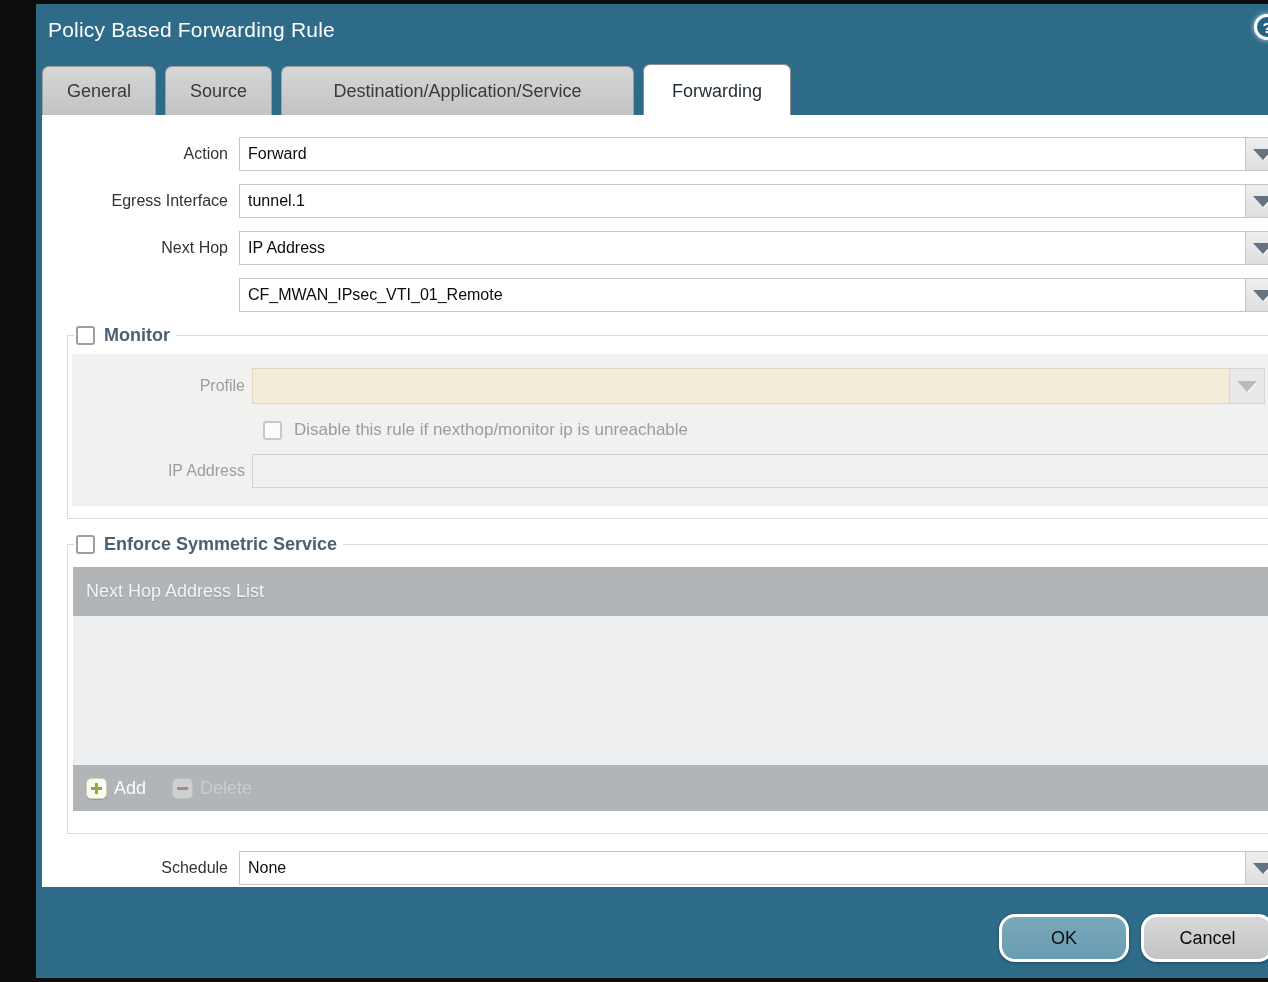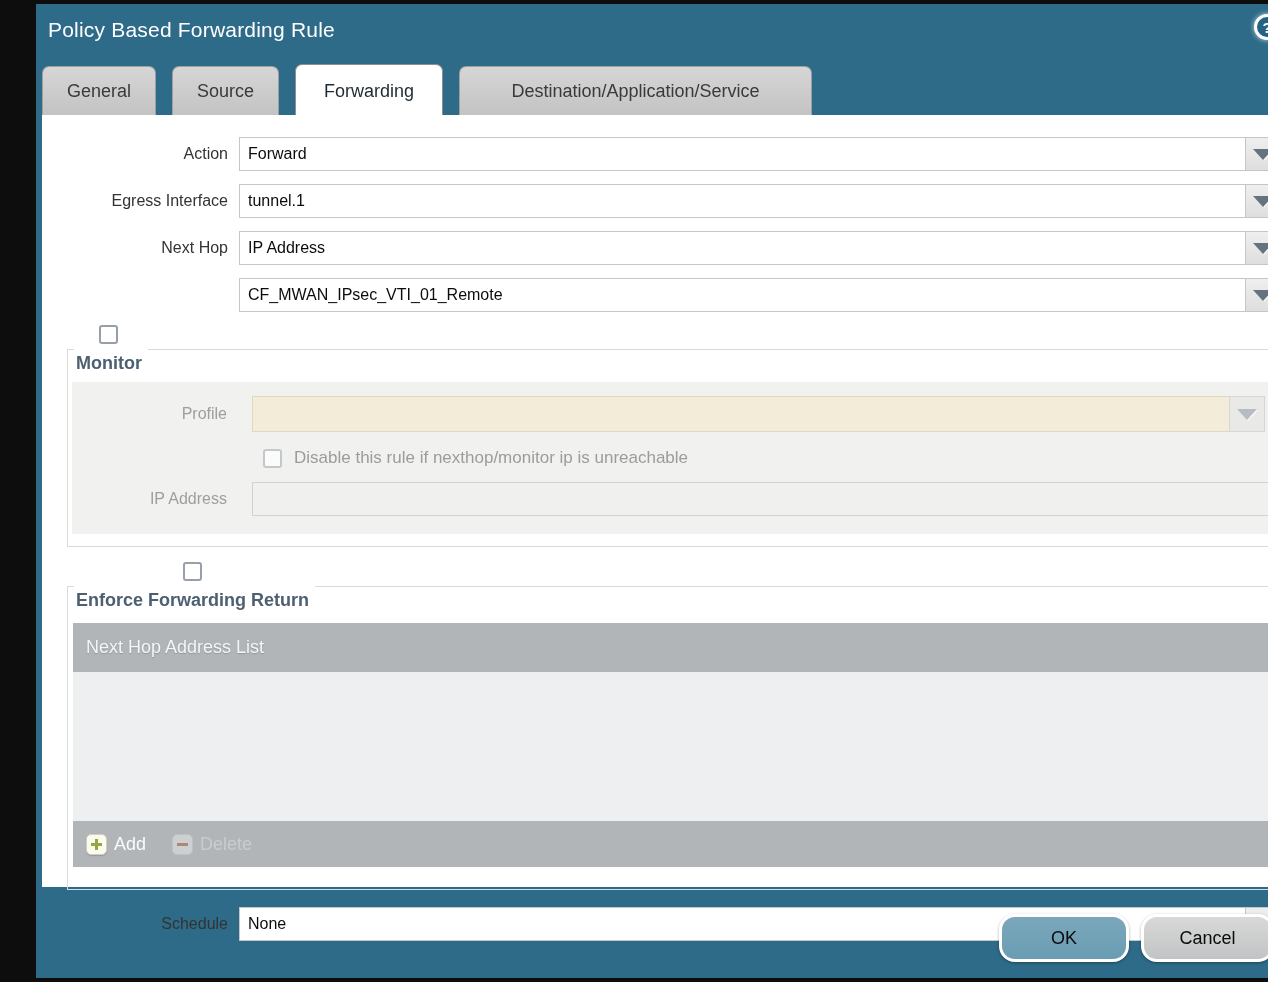--- a/index.html
+++ b/index.html
@@ -24,21 +24,21 @@
   }
   .help-icon {
     position:absolute; right:16px; top:10px; width:26px; height:26px;
     border-radius:50%; border:3px solid #fdfdfd; background:#236283;
     color:#ffffff; font-size:15px; font-weight:bold;
     display:flex; align-items:center; justify-content:center;
     box-shadow:0 0 5px rgba(255,255,255,0.75);
   }
 
   
-  .tabs { position:absolute; left:6px; top:62px; height:49px; display:flex; gap:16px; }
+  .tabs { position:absolute; left:6px; top:62px; height:49px; display:flex; gap:9px; }
   .tab {
     height:49px; padding:0 22px;
     display:flex; align-items:center; justify-content:center;
     background:linear-gradient(#d6d6d6,#c3c3c3);
     border:1px solid #9f9f9f; border-bottom:none;
     border-radius:7px 7px 0 0;
     font-size:18px; color:#3a3a3a; cursor:pointer; white-space:nowrap;
   }
   .tab.active {
     background:#ffffff; border-color:#8f8f8f; color:#1e2b33; z-index:3;
@@ -78,36 +78,36 @@
     filter:drop-shadow(1px 1px 0 rgba(255,255,255,0.7));
   }
   .arrow-down.disabled { border-top-color:#b7bcc0; }
 
   
   fieldset {
     border:1px solid #dadada; margin:0 10px 0 25px; padding:0 4px 12px 4px;
   }
   fieldset legend {
     display:flex; align-items:center; gap:9px;
-    padding:0 6px 0 2px; margin-left:2px;flex-direction:column;
+    padding:0 6px 0 2px; margin-left:2px;
   }
   .legend-label { font-size:18px; font-weight:bold; color:#4d6071; }
   .checkbox {
     width:19px; height:19px; background:#ffffff;
     border:2px solid #979fa8; border-radius:3px; cursor:pointer; flex:none;
   }
   .checkbox.disabled { border-color:#c3c8cc; background:#fbfbfa; cursor:default; }
 
   
   .disabled-panel {
     background:#f1f1ef; margin-top:8px; padding:10px 0 18px 0;
   }
   .dis-row { display:flex; align-items:center; margin-top:4px; }
   .dis-label {
-    width:180px; text-align:right; padding-right:25px;
+    width:180px; text-align:right; padding-right:7px;
     font-size:16px; color:#9e9e9e; flex:none;
   }
   .combo-disabled { flex:1; display:flex; height:36px; margin-right:14px; }
   .combo-disabled .combo-text {
     flex:1; background:#f3ecd8; border:1px solid #e0d8c4; border-right:none;
   }
   .combo-disabled .combo-btn {
     width:36px; flex:none; background:#e9e9e8; border:1px solid #d6d6d5;
     display:flex; align-items:center; justify-content:center;
   }
@@ -168,22 +168,22 @@
   <div class="frame">
 
     <div class="titlebar">
       <div class="title">Policy Based Forwarding Rule</div>
       <div class="help-icon">?</div>
     </div>
 
     <div class="tabs">
       <div class="tab tab-general">General</div>
       <div class="tab tab-source">Source</div>
+      <div class="tab tab-das">Destination/Application/Service</div>
       <div class="tab tab-forwarding active">Forwarding</div>
-      <div class="tab tab-das">Destination/Application/Service</div>
     </div>
 
     <div class="content">
 
       <div class="form-row">
         <div class="form-label">Action</div>
         <div class="combo">
           <div class="combo-text">Forward</div>
           <div class="combo-btn">
             <span class="arrow-down"></span>
@@ -243,21 +243,21 @@
           <div class="dis-row">
             <div class="dis-label">IP Address</div>
             <div class="input-disabled"></div>
           </div>
         </div>
       </fieldset>
 
       <fieldset style="margin-top:15px;">
         <legend>
           <span class="checkbox"></span>
-          <span class="legend-label">Enforce Forwarding Return</span>
+          <span class="legend-label">Enforce Symmetric Service</span>
         </legend>
         <div class="nh-table">
           <div class="nh-header">Next Hop Address List</div>
           <div class="nh-body"></div>
           <div class="nh-footer">
             <div class="tbl-btn">
               <span class="mini-icon add-glyph"></span>
               <span class="txt">Add</span>
             </div>
             <div class="tbl-btn disabled">

